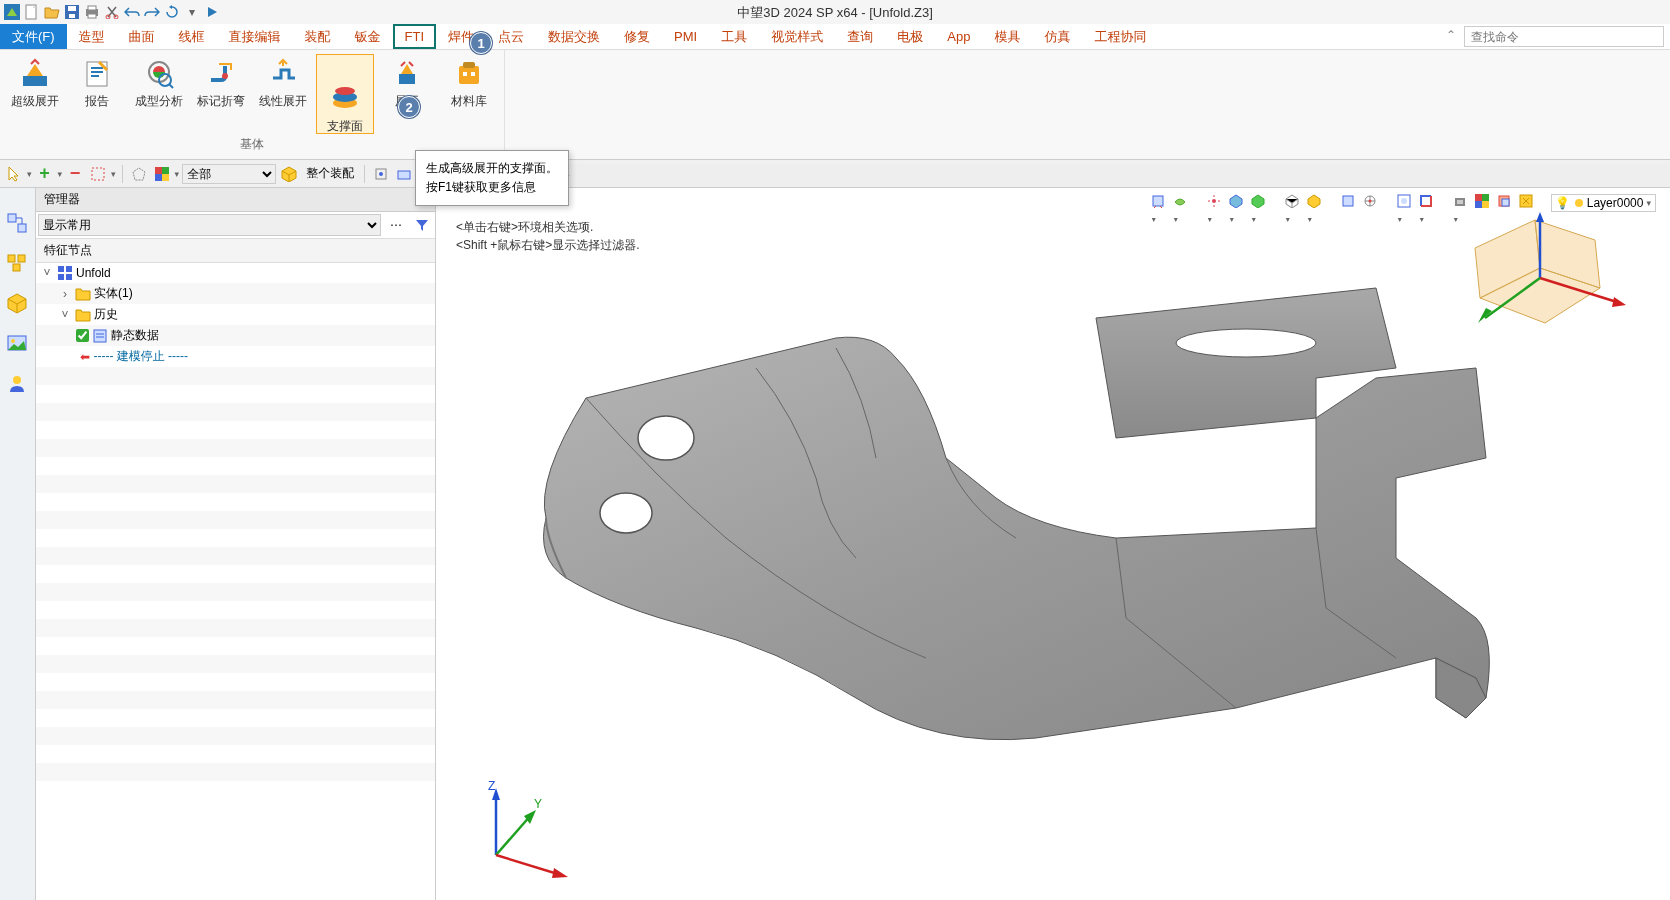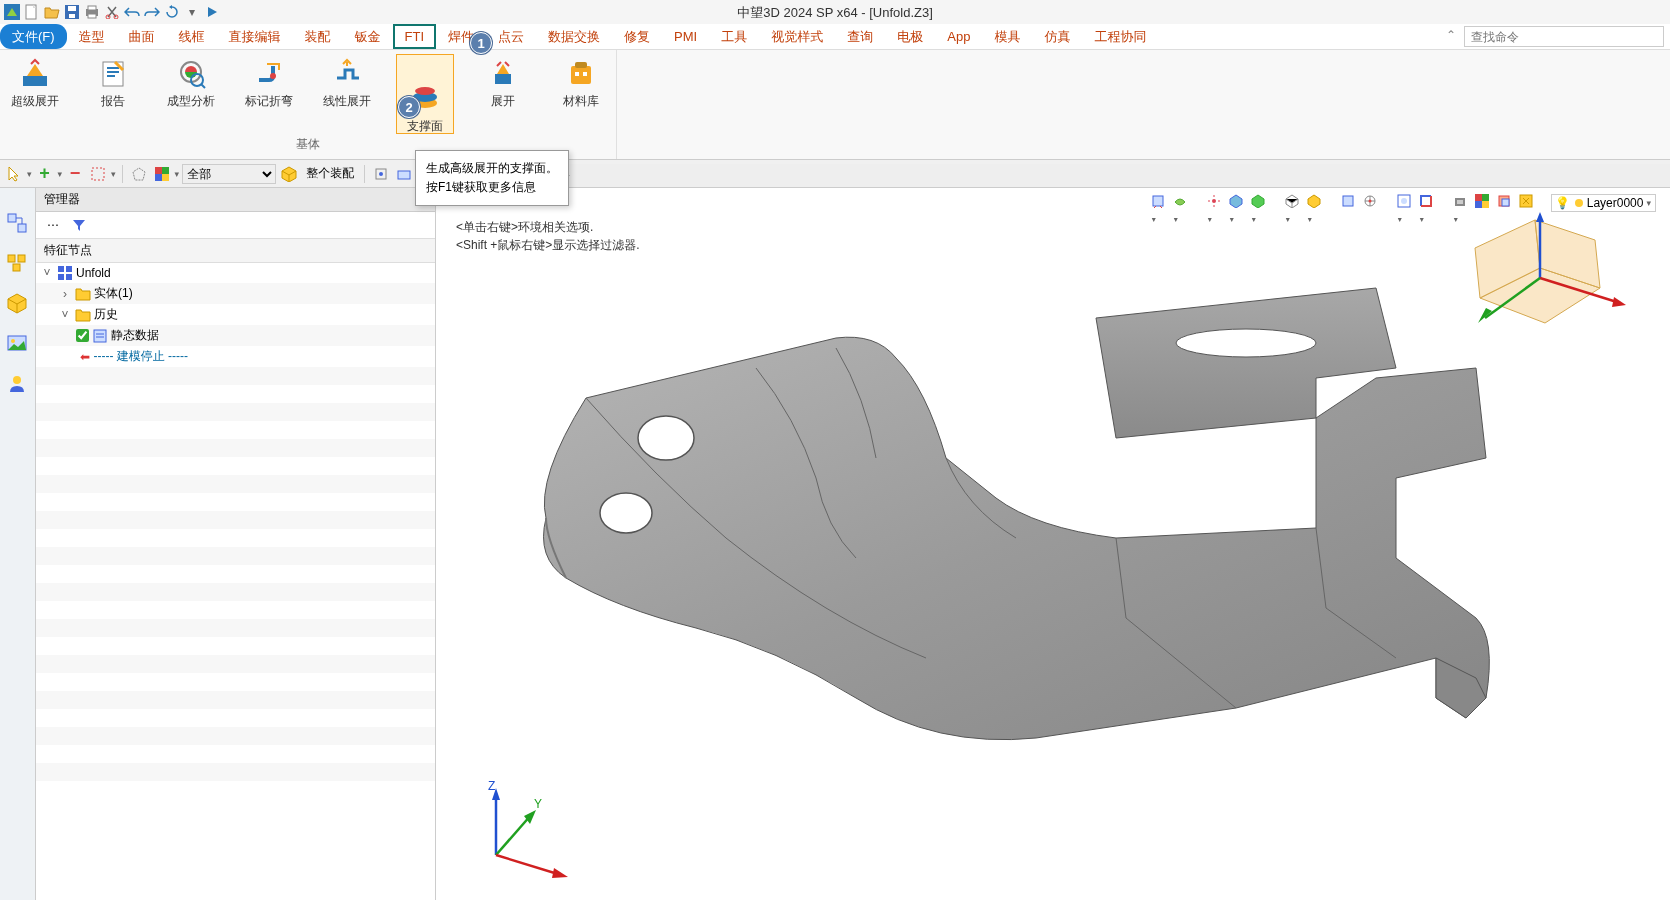--- a/index.html
+++ b/index.html
@@ -2,28 +2,28 @@
 <html><head>
 <meta charset="utf-8">
 <style>
 *{box-sizing:border-box;margin:0;padding:0;font-family:"Microsoft YaHei",Arial,sans-serif;font-size:12px;}
 body{background:#fff;overflow:hidden;width:1670px;height:900px;position:relative;}
 .qat{height:24px;background:#f5f5f5;display:flex;align-items:center;padding:0 4px;gap:4px;}
 .qat .ico{width:16px;height:16px;display:flex;align-items:center;justify-content:center;cursor:pointer;}
 .title{position:absolute;left:50%;transform:translateX(-50%);top:4px;color:#333;font-size:13px;}
 .menubar{height:26px;background:#fff;display:flex;align-items:stretch;border-bottom:1px solid #ddd;}
 .menubar .tab{padding:0 12px;display:flex;align-items:center;cursor:pointer;color:#c2410c;font-size:13px;}
-.menubar .tab.active{background:#1b7fd4;color:#fff;border-radius:11px;}
+.menubar .tab.active{background:#1b7fd4;color:#fff;}
 .menubar .tab.highlight{border:2px solid #0f766e;padding:8px 10px;}
 .menubar .spacer{flex:1;}
 .menubar .search{width:200px;border:1px solid #ccc;padding:2px 6px;margin:2px 6px;font-size:12px;color:#999;}
 .callout{position:absolute;width:22px;height:22px;border-radius:50%;background:#5b7fad;color:#fff;display:flex;align-items:center;justify-content:center;font-size:13px;font-weight:bold;border:1px solid #fff;box-shadow:0 0 0 1px #4a6a96;z-index:20;}
 .ribbon{height:110px;background:#f8f8f8;border-bottom:1px solid #ccc;display:flex;}
 .rgroup{display:flex;flex-direction:column;align-items:center;border-right:1px solid #e0e0e0;padding:4px 6px;}
-.rgroup .btns{display:flex;gap:20px;flex:1;}
+.rgroup .btns{display:flex;gap:4px;flex:1;}
 .rgroup .glabel{font-size:12px;color:#666;padding:2px 0;}
 .rbtn{display:flex;flex-direction:column;align-items:center;justify-content:flex-start;width:58px;cursor:pointer;padding-top:4px;}
 .rbtn .ricon{width:32px;height:32px;margin-bottom:4px;}
 .rbtn .rlabel{font-size:12px;color:#333;text-align:center;line-height:1.2;}
 .rbtn.active{background:#fff3d6;border:1px solid #f5a623;justify-content:flex-end;}
 .tooltip{position:absolute;left:375px;top:150px;background:#fff;border:1px solid #999;padding:8px 10px;box-shadow:2px 2px 6px rgba(0,0,0,0.2);z-index:30;font-size:12px;line-height:1.6;margin-left:40px;}
 .toolbar2{height:28px;background:#f0f0f0;border-bottom:1px solid #ccc;display:flex;align-items:center;padding:0 4px;gap:3px;}
 .toolbar2 .tico{width:20px;height:20px;cursor:pointer;display:flex;align-items:center;justify-content:center;}
 .toolbar2 .sep{width:1px;height:18px;background:#ccc;margin:0 3px;}
 .toolbar2 select{font-size:12px;height:20px;border:1px solid #ccc;}
@@ -476,20 +476,21 @@
         </svg></span>
     <span class="sico"><svg width="22" height="22">
           <circle cx="11" cy="8" r="4" fill="#fc3"></circle>
           <path d="M4 20 Q4 14 11 14 Q18 14 18 20" fill="#46d"></path>
         </svg></span>
   </div>
 
   <div class="panel">
     <div class="panel-hdr">管理器</div>
     <div class="panel-filter">
+      <select><option>显示常用</option></select>
       <span class="fico">⋯</span>
       <span class="fico">
           <svg width="14" height="14">
             <path d="M1 2 L13 2 L8 8 L8 13 L6 11 L6 8 Z" fill="#46d"></path>
           </svg>
         </span>
     </div>
     <div class="panel-section">特征节点</div>
     <div class="tree">
       <div class="tree-row">

